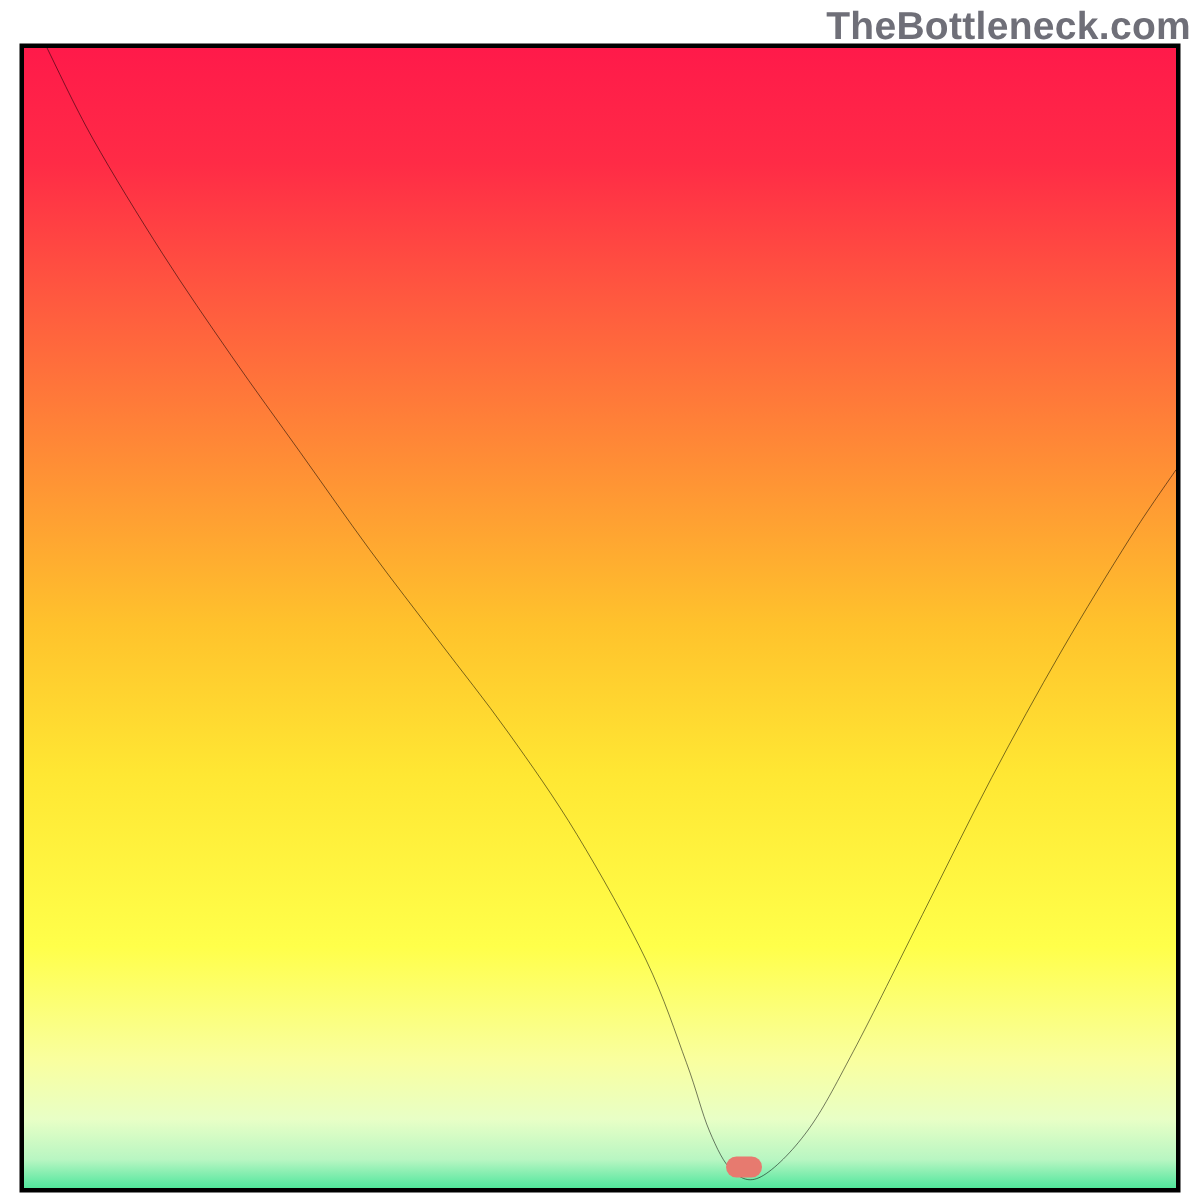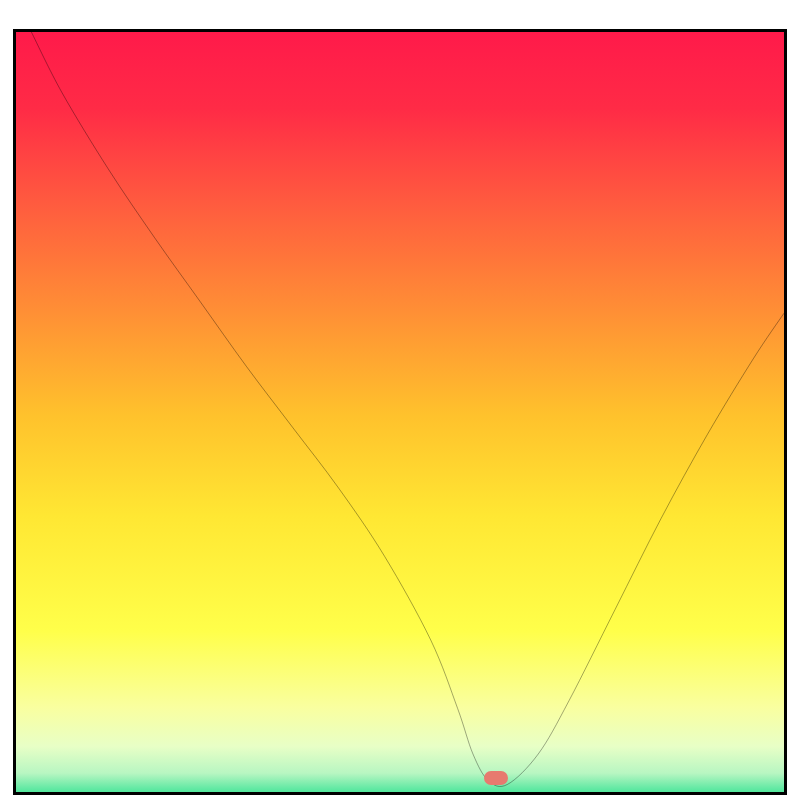--- a/index.html
+++ b/index.html
@@ -46,20 +46,21 @@
     border-radius: 7px;
     background: #e77a6f;
     transform: translate(-50%, -50%);
     z-index: 5;
   }
 </style>
 </head>
 <body>
 
 <div class="stage">
+  <div class="watermark">TheBottleneck.com</div>
 
   <div class="plot">
     <svg class="grad" viewBox="0 0 100 100" preserveAspectRatio="none">
       <defs>
         <linearGradient id="bg" x1="0" y1="0" x2="0" y2="1">
             <stop offset="0%" stop-color="#ff1a4a"></stop>
             <stop offset="10%" stop-color="#ff2b46"></stop>
             <stop offset="22%" stop-color="#ff5a3f"></stop>
             <stop offset="35%" stop-color="#ff8a36"></stop>
             <stop offset="50%" stop-color="#ffc22c"></stop>

